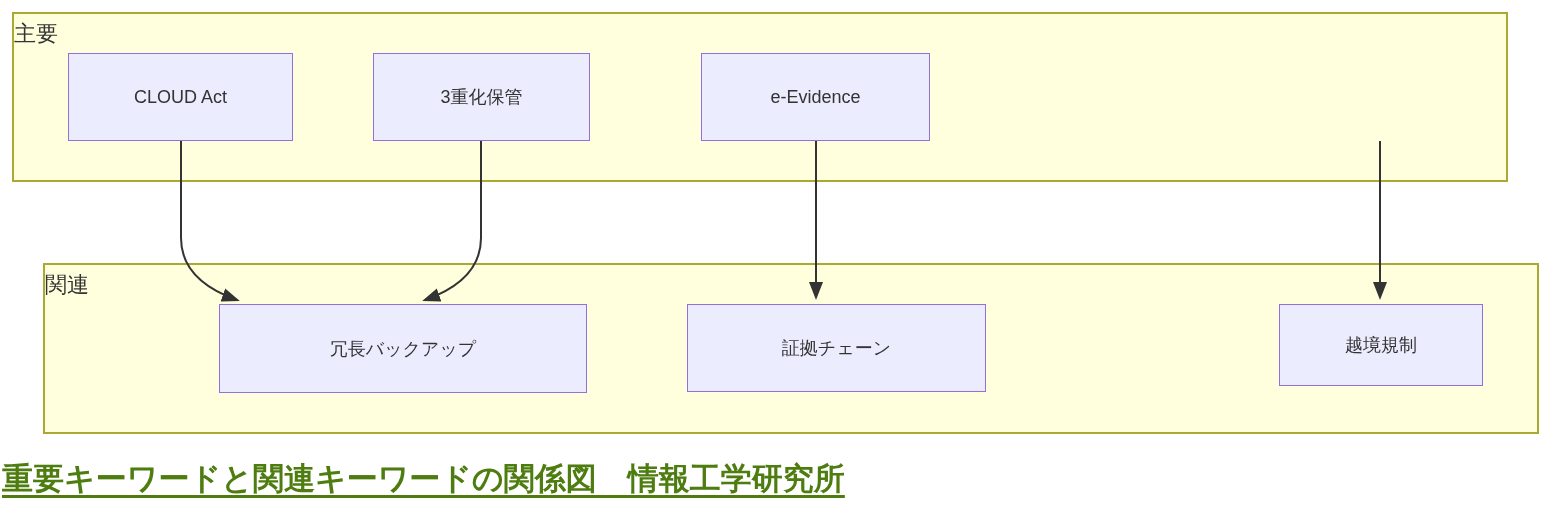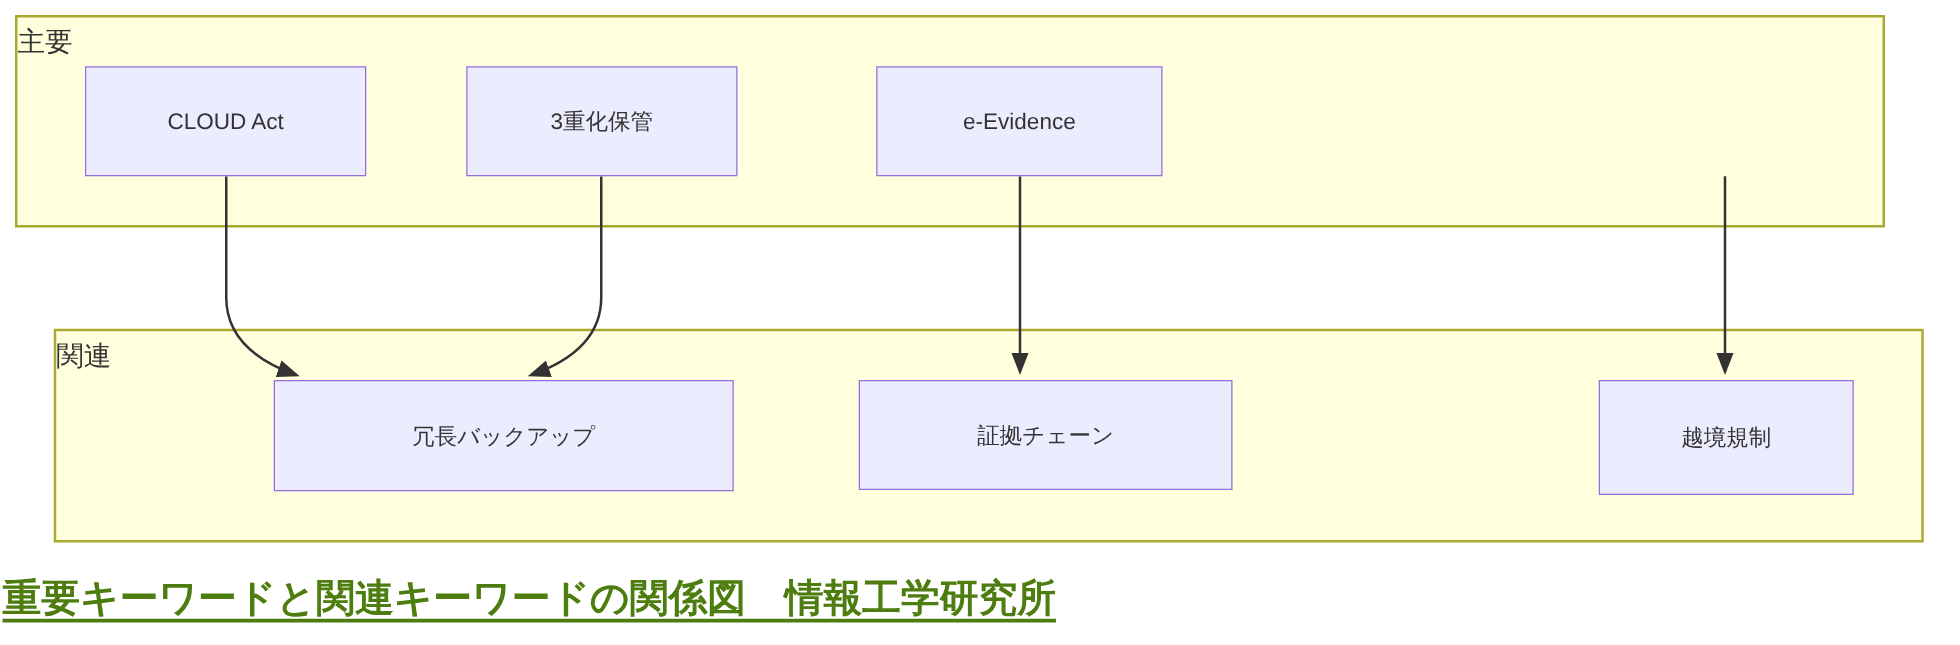--- a/index.html
+++ b/index.html
@@ -96,17 +96,17 @@
   <div class="node" style="left:373px; top:53px; width:217px; height:88px;">3重化保管</div>
 
   <div class="node" style="left:701px; top:53px; width:229px; height:88px;">e-Evidence</div>
 
 
   <div class="node" style="left:192px; top:304px; width:368px; height:89px;margin-left:27px;">冗長バックアップ</div>
 
   <div class="node" style="left:687px; top:304px; width:299px; height:88px;">証拠チェーン</div>
 
 
-  <div class="node" style="left:1279px; top:304px; width:204px; height:92px;">越境規制</div>
+  <div class="node" style="left:1279px; top:304px; width:204px; height:82px;">越境規制</div>
 
   <div class="caption">重要キーワードと関連キーワードの関係図　情報工学研究所</div>
 
 </div>
 
 </body></html>

